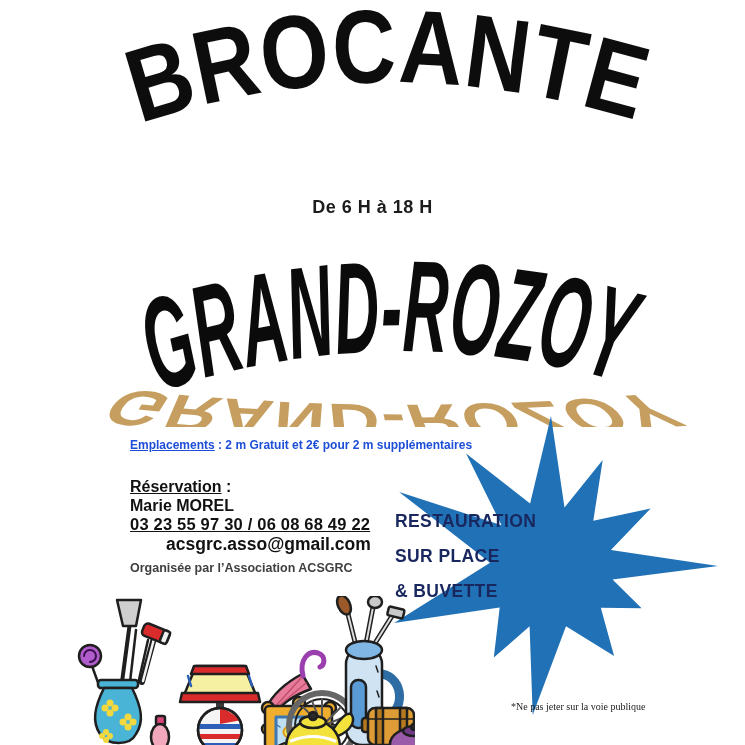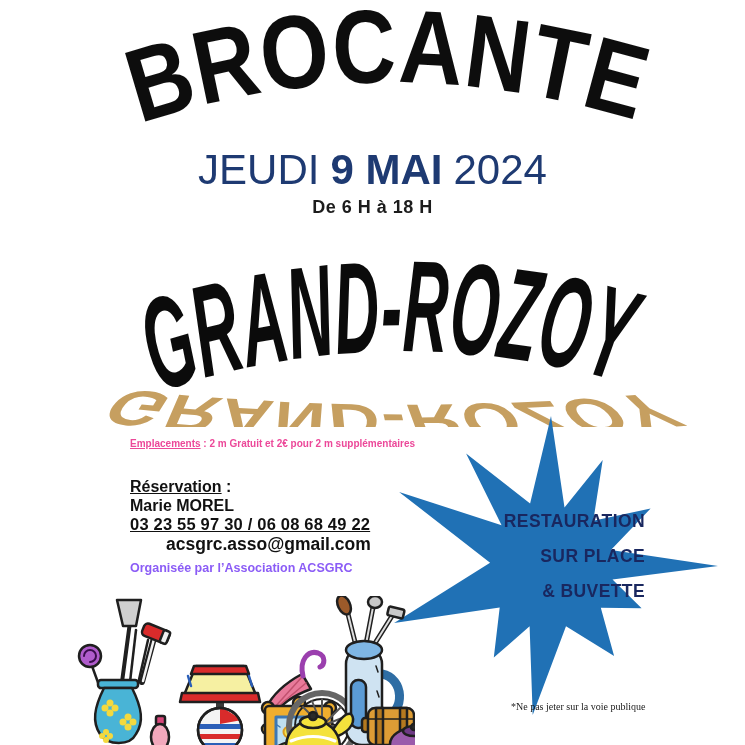--- a/index.html
+++ b/index.html
@@ -13,32 +13,32 @@
   .date-line{position:absolute;top:146px;left:0;width:745px;text-align:center;
              font-size:42px;color:#1e3a72;white-space:nowrap;}
   .date-line .bold{font-weight:bold;margin:0 11px;}
   .hours{position:absolute;top:197px;left:0;width:745px;text-align:center;
          font-size:18px;font-weight:bold;color:#1c1c1c;letter-spacing:.5px;}
 
   .loc-svg{position:absolute;top:252px;left:0;}
   .loc-text{font-weight:bold;font-style:italic;font-size:130px;fill:#0b0b0b;}
   .loc-shadow{fill:#c39a58;opacity:.95;}
 
-  .pricing{position:absolute;left:130px;top:438px;font-size:10px;font-weight:bold;color:#ec4899;}
+  .pricing{position:absolute;left:130px;top:438px;font-size:12px;font-weight:bold;color:#1d4ed8;}
   .u{text-decoration:underline;}
 
   .reservation{position:absolute;left:130px;top:477px;color:#111;}
   .res-label{font-size:16px;font-weight:bold;line-height:19px;}
   .res-name{font-size:16px;font-weight:bold;line-height:19px;}
   .res-phone{font-size:16.5px;font-weight:bold;line-height:19px;letter-spacing:.2px;text-decoration:underline;}
   .res-email{font-size:17.5px;font-weight:bold;line-height:21px;margin-left:36px;}
-  .organizer{position:absolute;left:130px;top:561px;font-size:12.5px;font-weight:bold;color:#8b5cf6;}
+  .organizer{position:absolute;left:130px;top:561px;font-size:12.5px;font-weight:bold;color:#404040;}
 
   .starburst{position:absolute;left:0;top:0;pointer-events:none;}
-  .badge-lines{position:absolute;left:395px;top:511px;width:250px;text-align:right;
+  .badge-lines{position:absolute;left:395px;top:511px;width:250px;text-align:left;
                font-weight:bold;font-size:17.5px;color:#19275f;letter-spacing:.4px;}
   .badge-lines div{margin-bottom:14px;}
 
   .clipart{position:absolute;left:70px;top:596px;}
   .footnote{position:absolute;left:511px;top:701px;font-family:"Liberation Serif",serif;
             font-size:10px;color:#1a1a1a;}
 </style>
 </head>
 <body>
 
@@ -46,21 +46,20 @@
 
   <svg class="title-svg" width="745" height="140" viewBox="0 0 745 140">
     <defs>
         <path id="arcTop" d="M140,124 Q375,44 628,118" fill="none"></path>
       </defs>
     <text class="title-text">
       <textPath href="#arcTop" startOffset="0" textLength="505" lengthAdjust="spacingAndGlyphs">BROCANTE</textPath>
     </text>
   </svg>
 
-  <div class="date-line"><span>JEUDI</span><span class="bold">9 MAI</span><span>2024</span></div>
   <div class="hours">De 6 H à 18 H</div>
 
   <svg class="loc-svg" width="745" height="175" viewBox="0 0 745 175">
     <defs>
         <path id="arcLoc" d="M158,140 Q385,64 622,130" fill="none"></path>
       </defs>
     <g transform="translate(-57,190.4) scale(1.15,-0.38)">
       <text class="loc-text loc-shadow">
         <textPath href="#arcLoc" textLength="470" lengthAdjust="spacingAndGlyphs">GRAND-ROZOY</textPath>
       </text>

